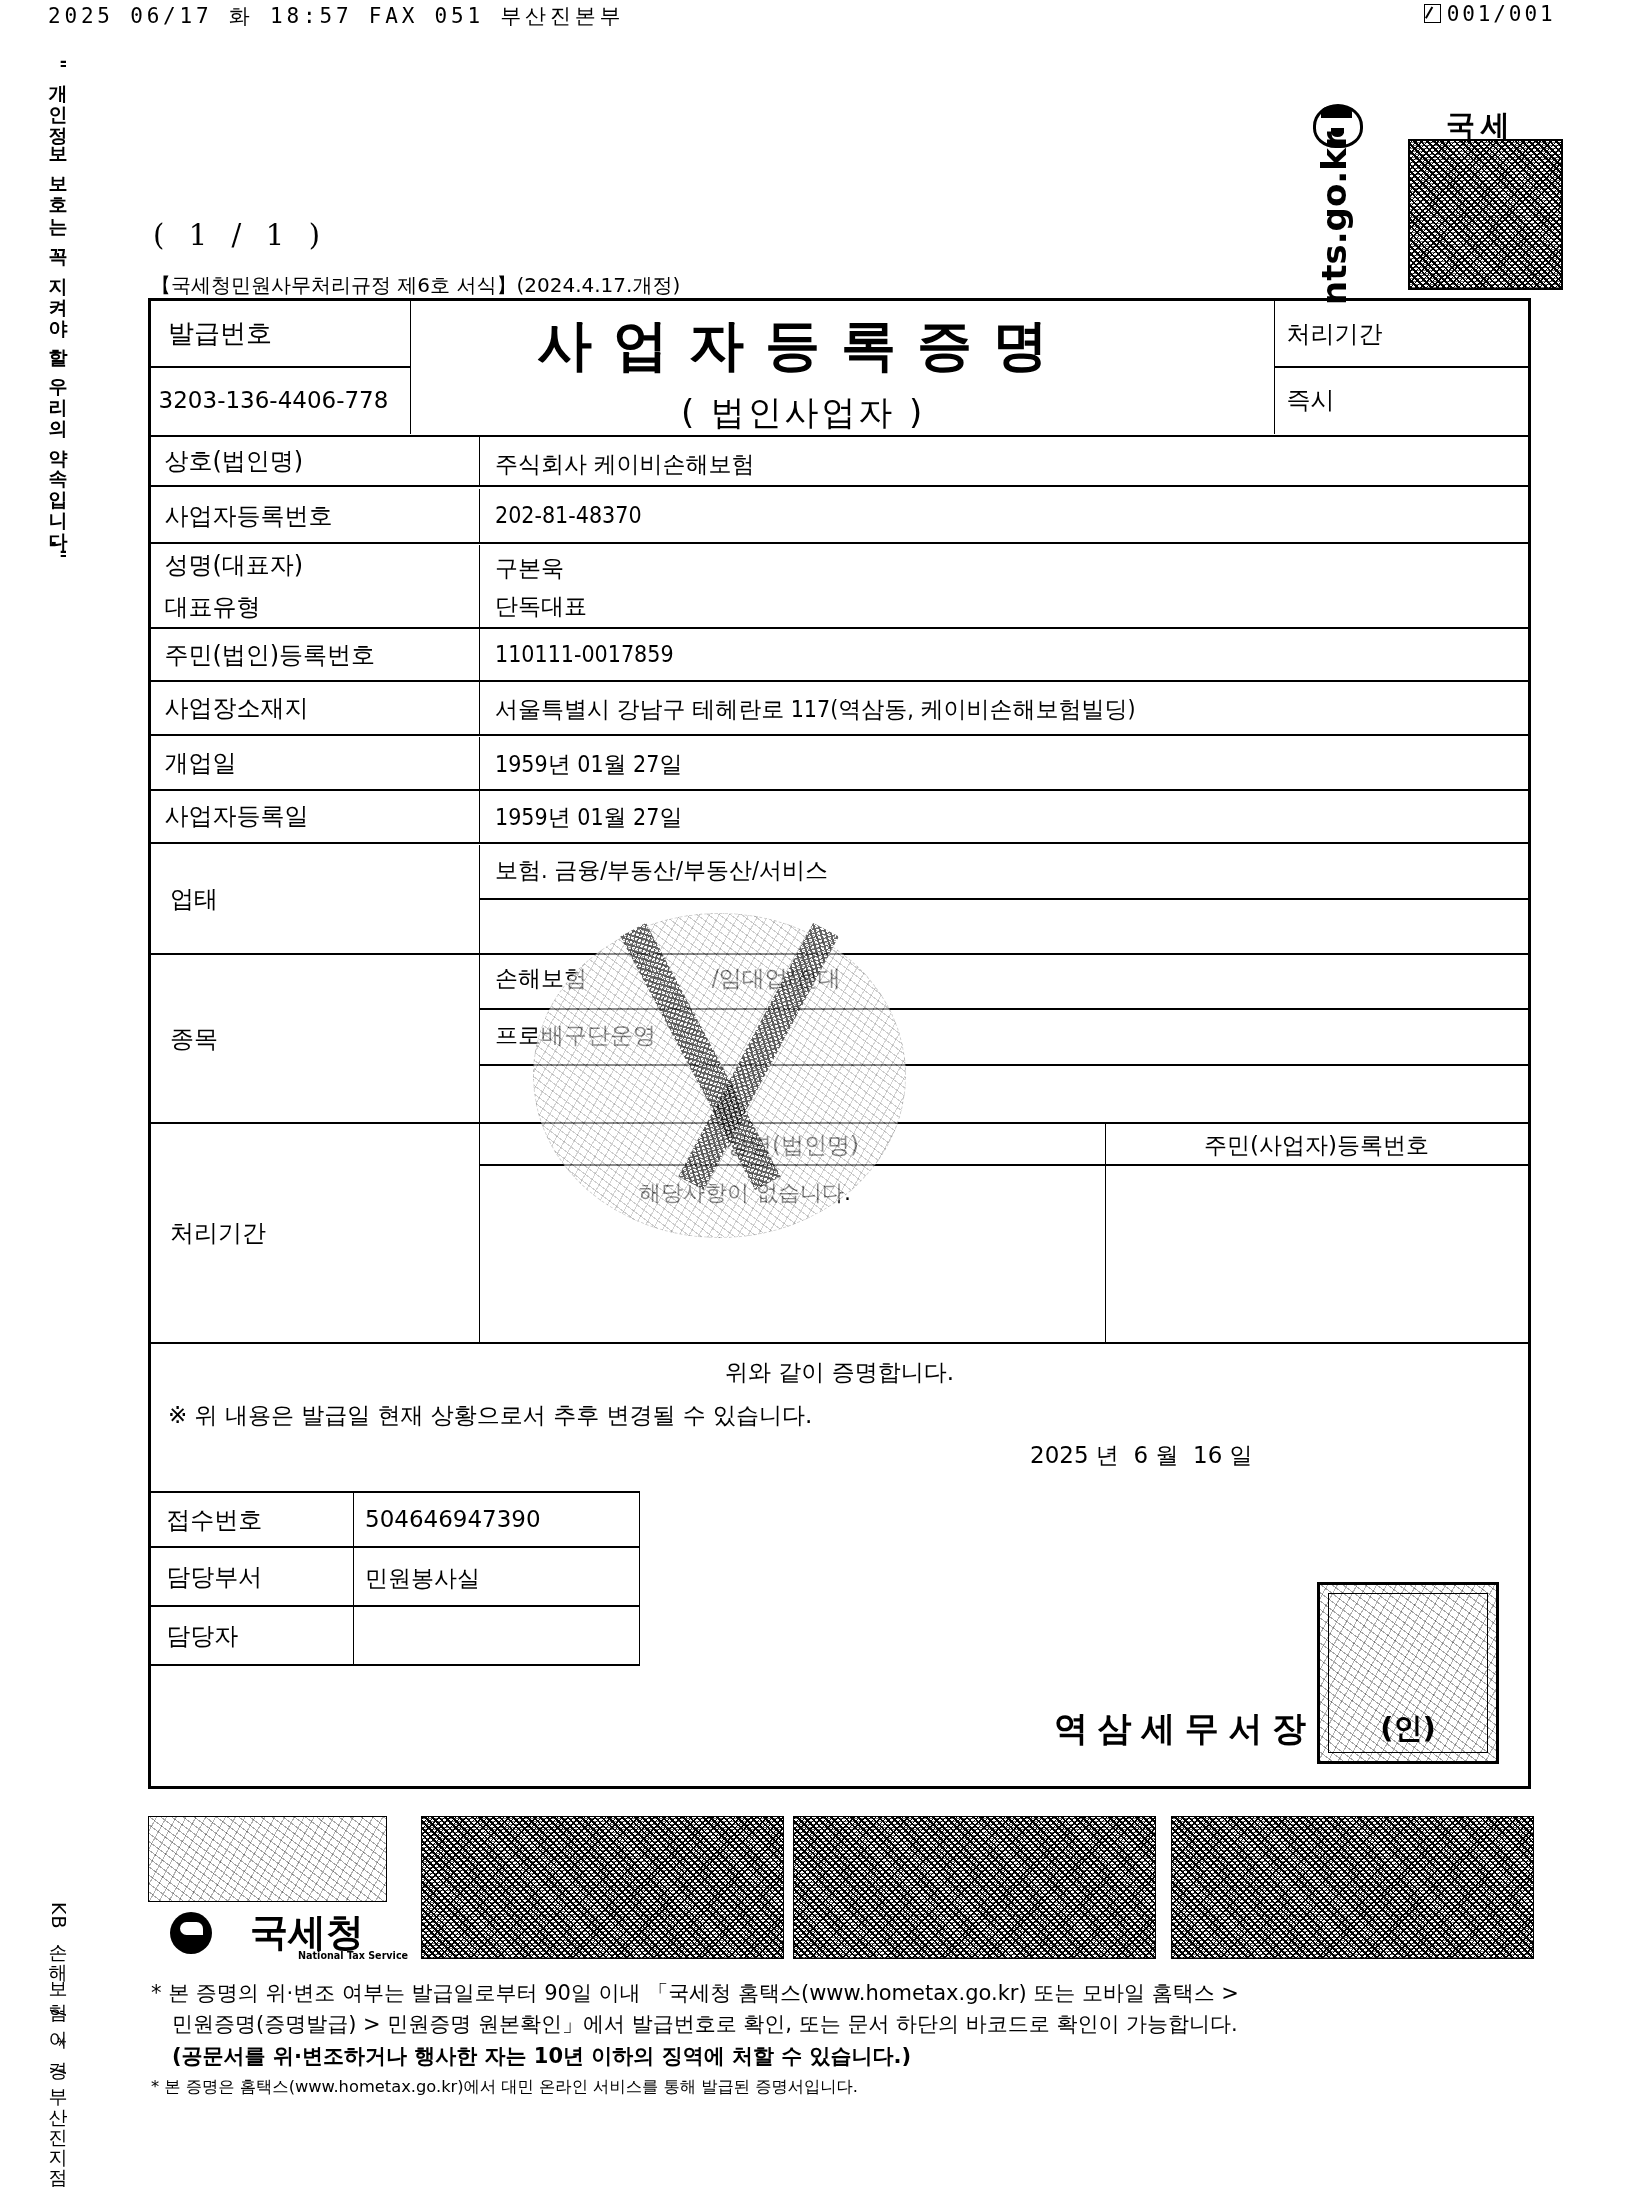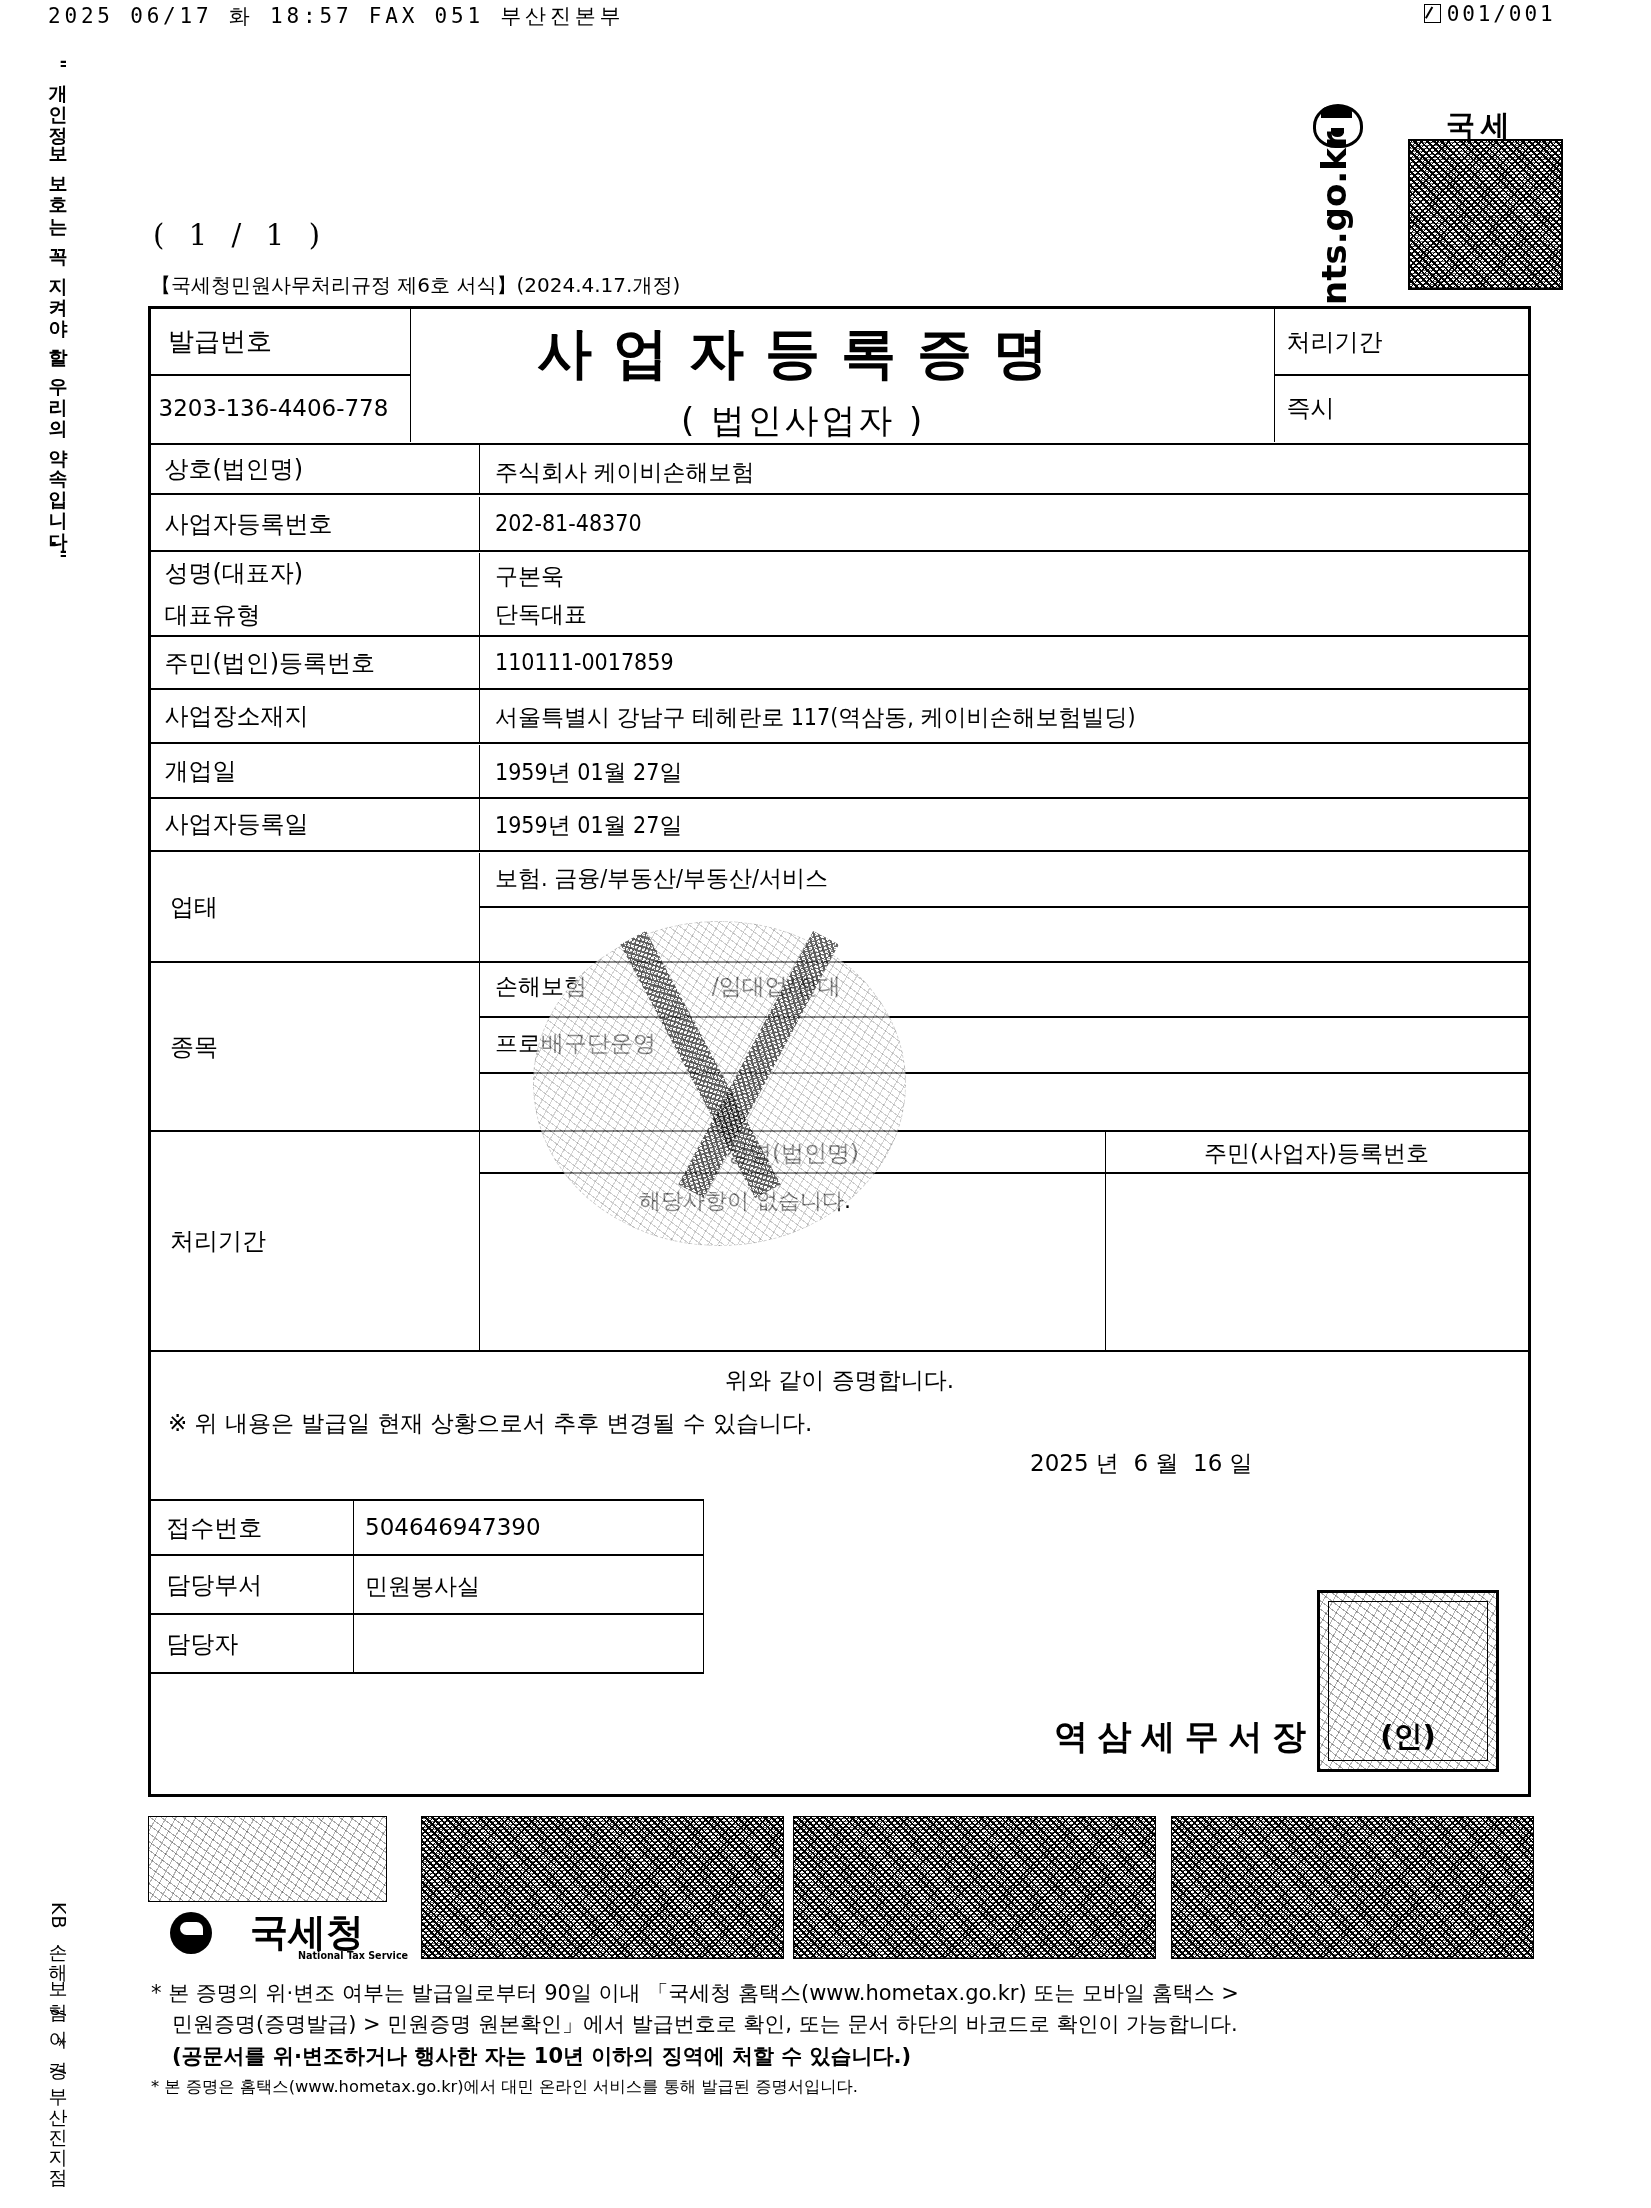--- a/index.html
+++ b/index.html
@@ -28,21 +28,21 @@
       repeating-linear-gradient(-45deg, #000 0 1px, transparent 1px 3.8px),
       repeating-linear-gradient(0deg, rgba(0,0,0,.55) 0 1px, transparent 1px 2.9px); }
   .pattern-light { background-color: #fff;
     background-image:
       repeating-linear-gradient(37deg, rgba(0,0,0,.35) 0 1px, transparent 1px 6.7px),
       repeating-linear-gradient(-61deg, rgba(0,0,0,.3) 0 1px, transparent 1px 8.6px); }
 
   .page-count { position: absolute; left: 153px; top: 218px; font-family: "DejaVu Serif", serif; font-size: 29px; letter-spacing: 7.6px; }
   .form-ref { position: absolute; left: 151px; top: 272px; font-size: 20px; }
 
-  .cert { position: absolute; left: 148px; top: 306px; width: 1383px; height: 1491px; border: 3.8px solid #000; text-decoration: underline; }
+  .cert { position: absolute; left: 148px; top: 298px; width: 1383px; height: 1491px; border: 3.8px solid #000; text-decoration: underline; }
   .row { position: absolute; left: 0; right: 0; border-bottom: 2.9px solid #000; }
   .label { position: absolute; left: 0; top: 0; bottom: 0; width: 329px; border-right: 1.9px solid #000; display: flex; align-items: center; padding: 0 13.4px; font-size: 24px; }
   .label.spread { justify-content: space-between; }
   .val { position: absolute; left: 344px; font-size: 23px; font-family: "DejaVu Sans Condensed", "DejaVu Sans", sans-serif; }
 
   .hdr-l { position: absolute; left: 0; top: 0; width: 260px; height: 172px; border-right: 1.9px solid #000; }
   .hdr-l .c1 { height: 86px; border-bottom: 2.9px solid #000; display: flex; align-items: center; justify-content: space-between; padding: 0 13.4px 0 17px; font-size: 26px; }
   .hdr-l .c2 { height: 83px; display: flex; align-items: center; padding-left: 7.6px; font-size: 23px; }
   .hdr-title { position: absolute; left: 260px; top: 0; width: 784px; height: 172px; text-align: center; }
   .hdr-title .t1 { font-size: 55px; font-weight: bold; letter-spacing: 21px; padding-top: 7.6px; }
@@ -172,21 +172,21 @@
   </div>
 
   <div class="stamp-seal pattern-light" style="left:382px;top:612px;width:373px;height:325px;opacity:.55;"></div>
   <div class="stamp-x pattern" style="left:535px;top:612px;transform:rotate(-28deg);opacity:.6;"></div>
   <div class="stamp-x pattern" style="left:593px;top:612px;transform:rotate(28deg);opacity:.6;"></div>
 
   <div style="position:absolute;left:0;right:0;top:1056px;text-align:center;font-size:23px;">위와 같이 증명합니다.</div>
   <div style="position:absolute;left:17px;top:1099px;font-size:23px;">※  위 내용은 발급일 현재 상황으로서 추후 변경될 수 있습니다.</div>
   <div style="position:absolute;left:879px;top:1139px;font-size:23px;white-space:pre;">2025 년  6 월  16 일</div>
 
-  <div style="position:absolute;left:0;top:1190px;width:553px;border-top:2.9px solid #000;border-right:1.9px solid #000;">
+  <div style="position:absolute;left:0;top:1190px;width:489px;border-top:2.9px solid #000;border-right:1.9px solid #000;">
     <div style="position:relative;height:55px;border-bottom:2.9px solid #000;">
       <div style="position:absolute;left:0;top:0;bottom:0;width:203px;border-right:1.9px solid #000;display:flex;align-items:center;justify-content:space-between;padding:0 15.3px;font-size:24px;">접수번호</div>
       <div style="position:absolute;left:214px;top:13.4px;font-size:23px;">504646947390</div>
     </div>
     <div style="position:relative;height:59px;border-bottom:2.9px solid #000;">
       <div style="position:absolute;left:0;top:0;bottom:0;width:203px;border-right:1.9px solid #000;display:flex;align-items:center;justify-content:space-between;padding:0 15.3px;font-size:24px;">담당부서</div>
       <div style="position:absolute;left:214px;top:15.3px;font-size:23px;">민원봉사실</div>
     </div>
     <div style="position:relative;height:59px;border-bottom:2.9px solid #000;">
       <div style="position:absolute;left:0;top:0;bottom:0;width:203px;border-right:1.9px solid #000;display:flex;align-items:center;justify-content:space-between;padding:0 15.3px;font-size:24px;">담당자</div>

